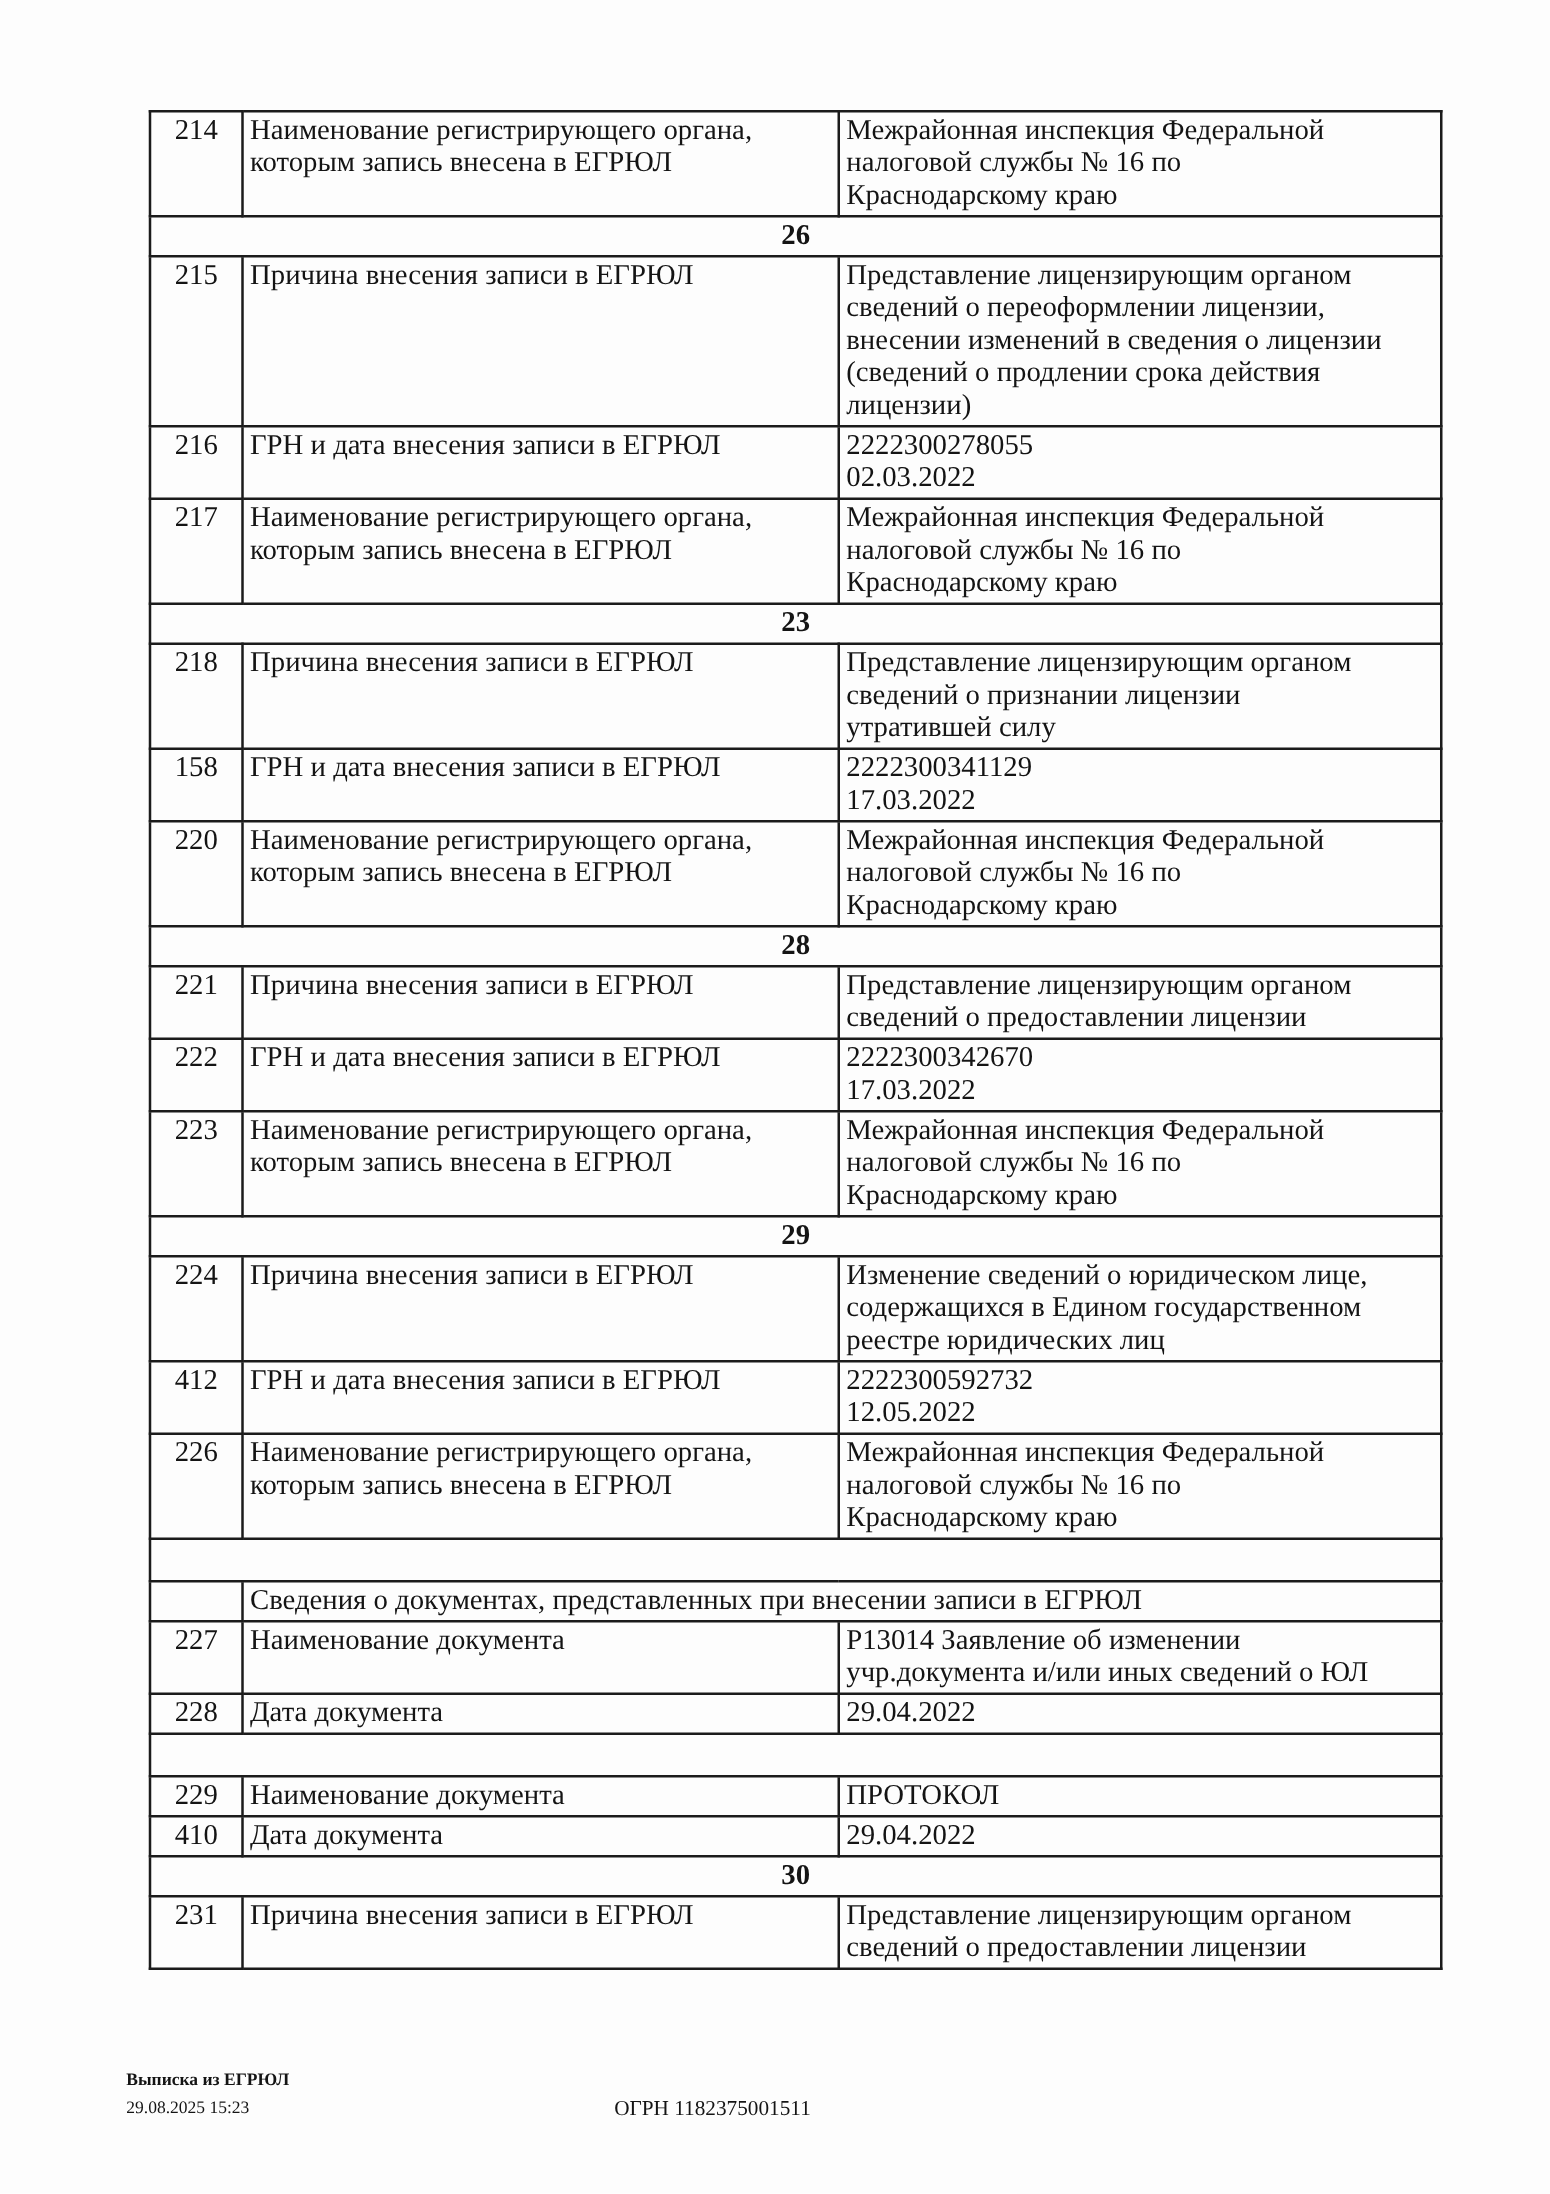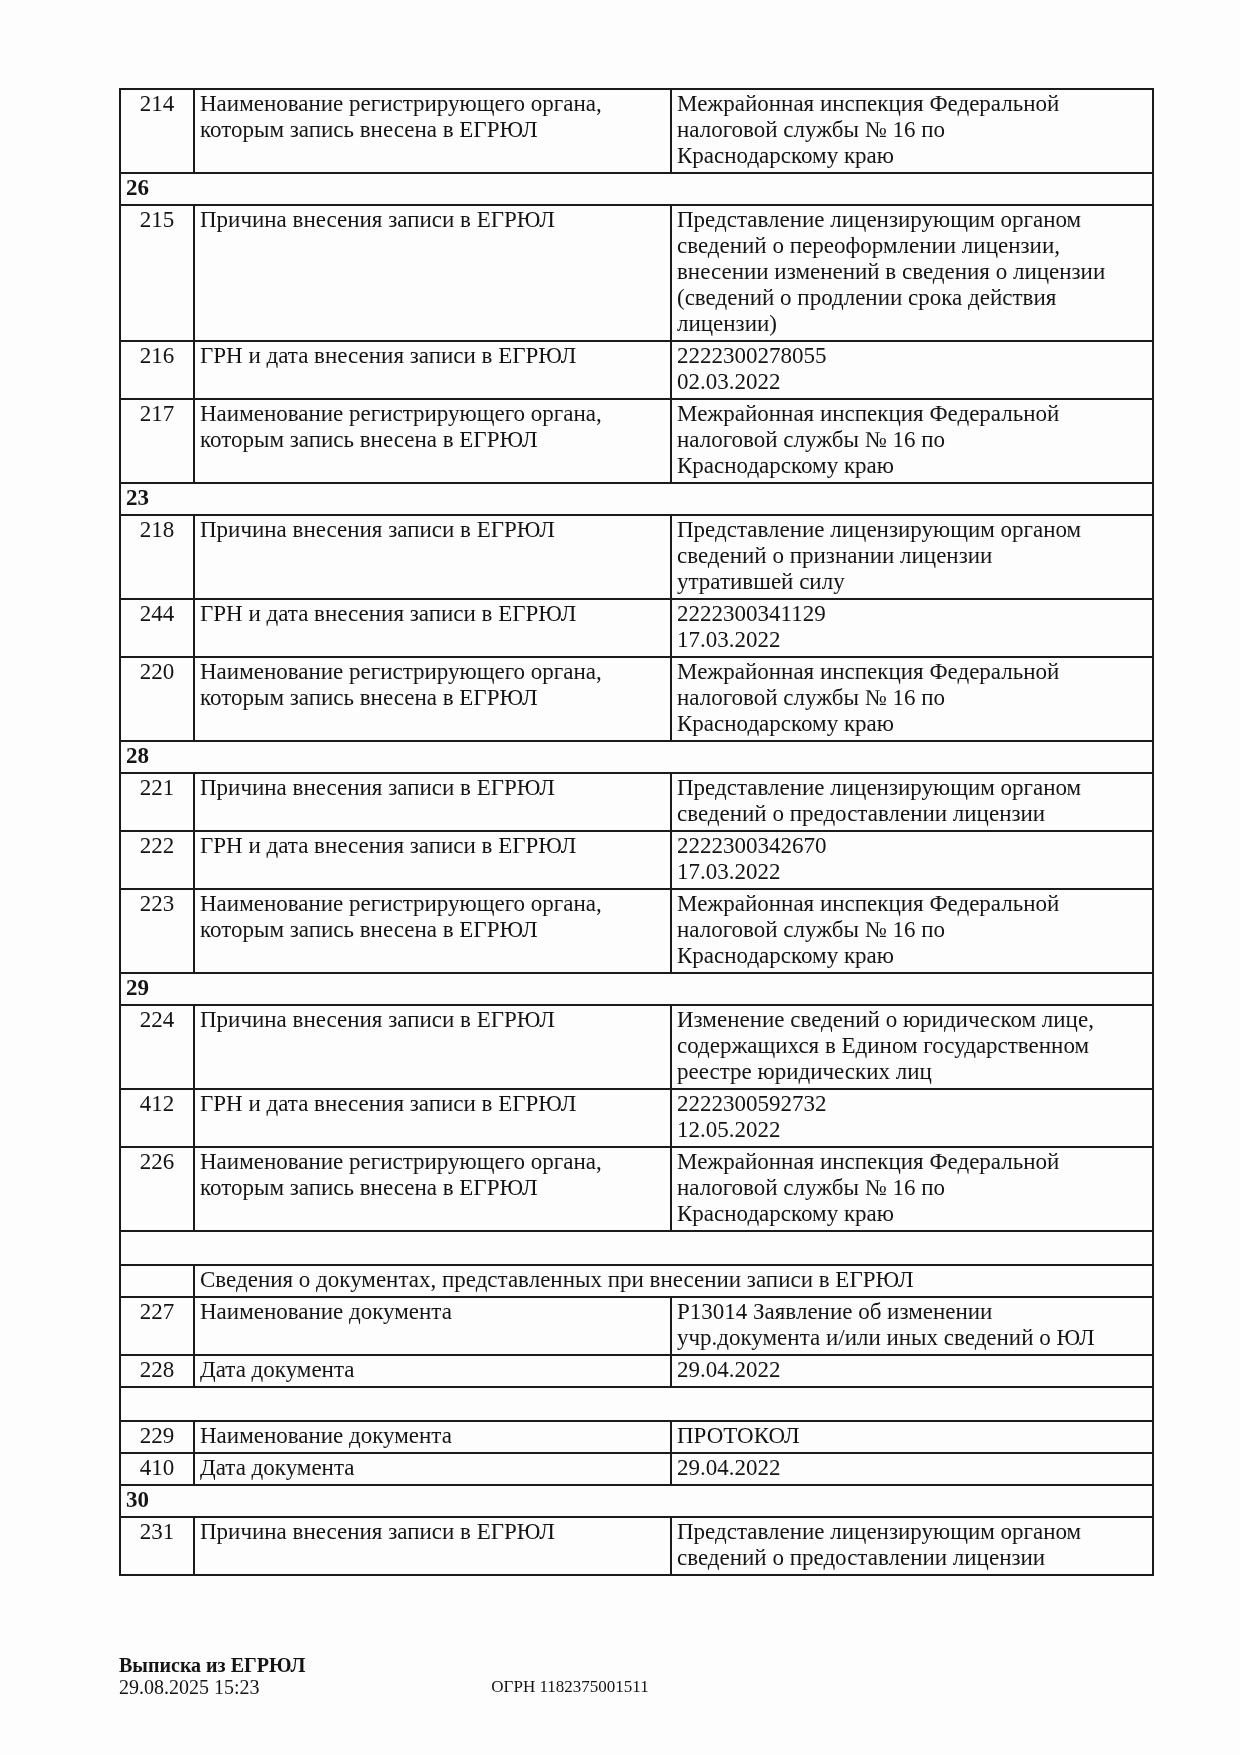--- a/index.html
+++ b/index.html
@@ -34,37 +34,38 @@
   }
   td.num {
     text-align: center;
     padding-left: 2px;
     padding-right: 2px;
   }
   td.name, td.value {
     white-space: pre-line;
   }
   td.section-cell {
+    text-align: center;
     font-weight: bold;
     padding-top: 2px;
     padding-bottom: 2px;
   }
   td.empty-cell {
     height: 28px;
   }
   td.subheader-cell {
     white-space: nowrap;
     overflow: hidden;
     margin-left: 28px;
   }
   .footer-left {
     position: absolute;
-    left: 119px;
+    left: 101px;
     top: 1654px;
-    font-size: 20px;
+    font-size: 14px;
     line-height: 22px;
   }
   .footer-left .f-title {
     font-weight: bold;
   }
   .footer-center {
     position: absolute;
     left: 0;
     top: 1676px;
     width: 1140px;
@@ -130,21 +131,21 @@
           <td class="section-cell" colspan="3">23</td>
         </tr>
         <tr>
           <td class="num">218</td>
           <td class="name">Причина внесения записи в ЕГРЮЛ</td>
           <td class="value">Представление лицензирующим органом
 сведений о признании лицензии
 утратившей силу</td>
         </tr>
         <tr>
-          <td class="num">244</td>
+          <td class="num">158</td>
           <td class="name">ГРН и дата внесения записи в ЕГРЮЛ</td>
           <td class="value">2222300341129
 17.03.2022</td>
         </tr>
         <tr>
           <td class="num">220</td>
           <td class="name">Наименование регистрирующего органа,
 которым запись внесена в ЕГРЮЛ</td>
           <td class="value">Межрайонная инспекция Федеральной
 налоговой службы № 16 по

